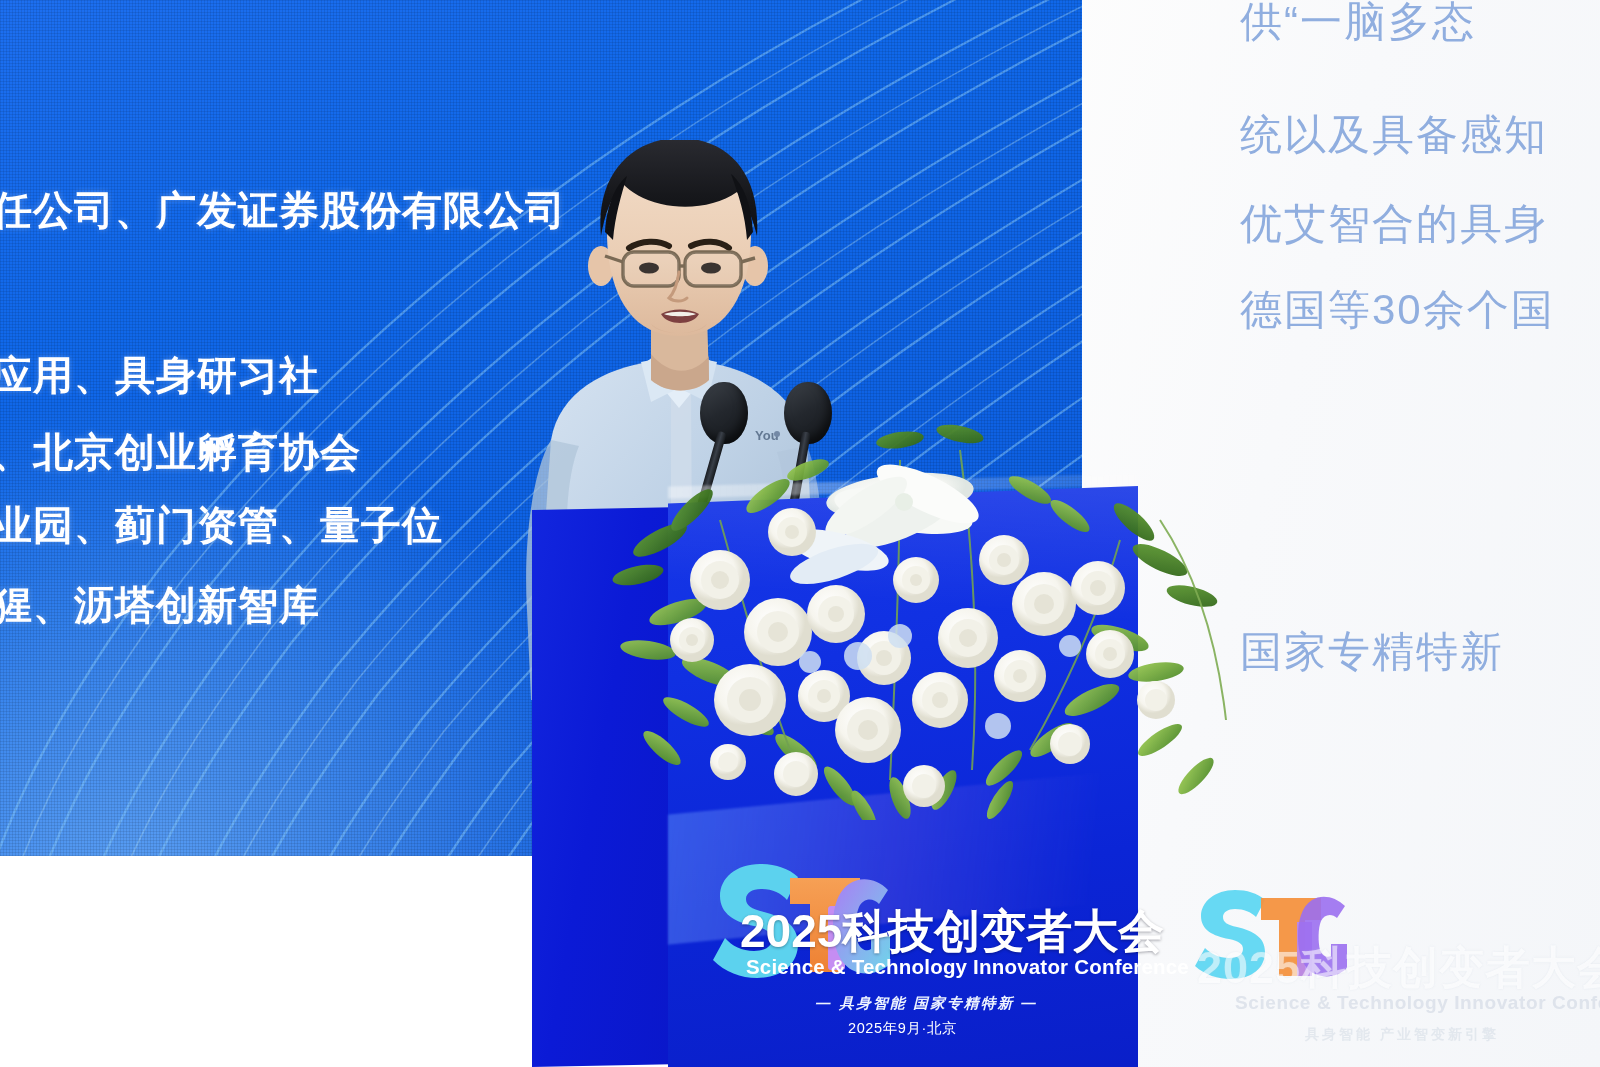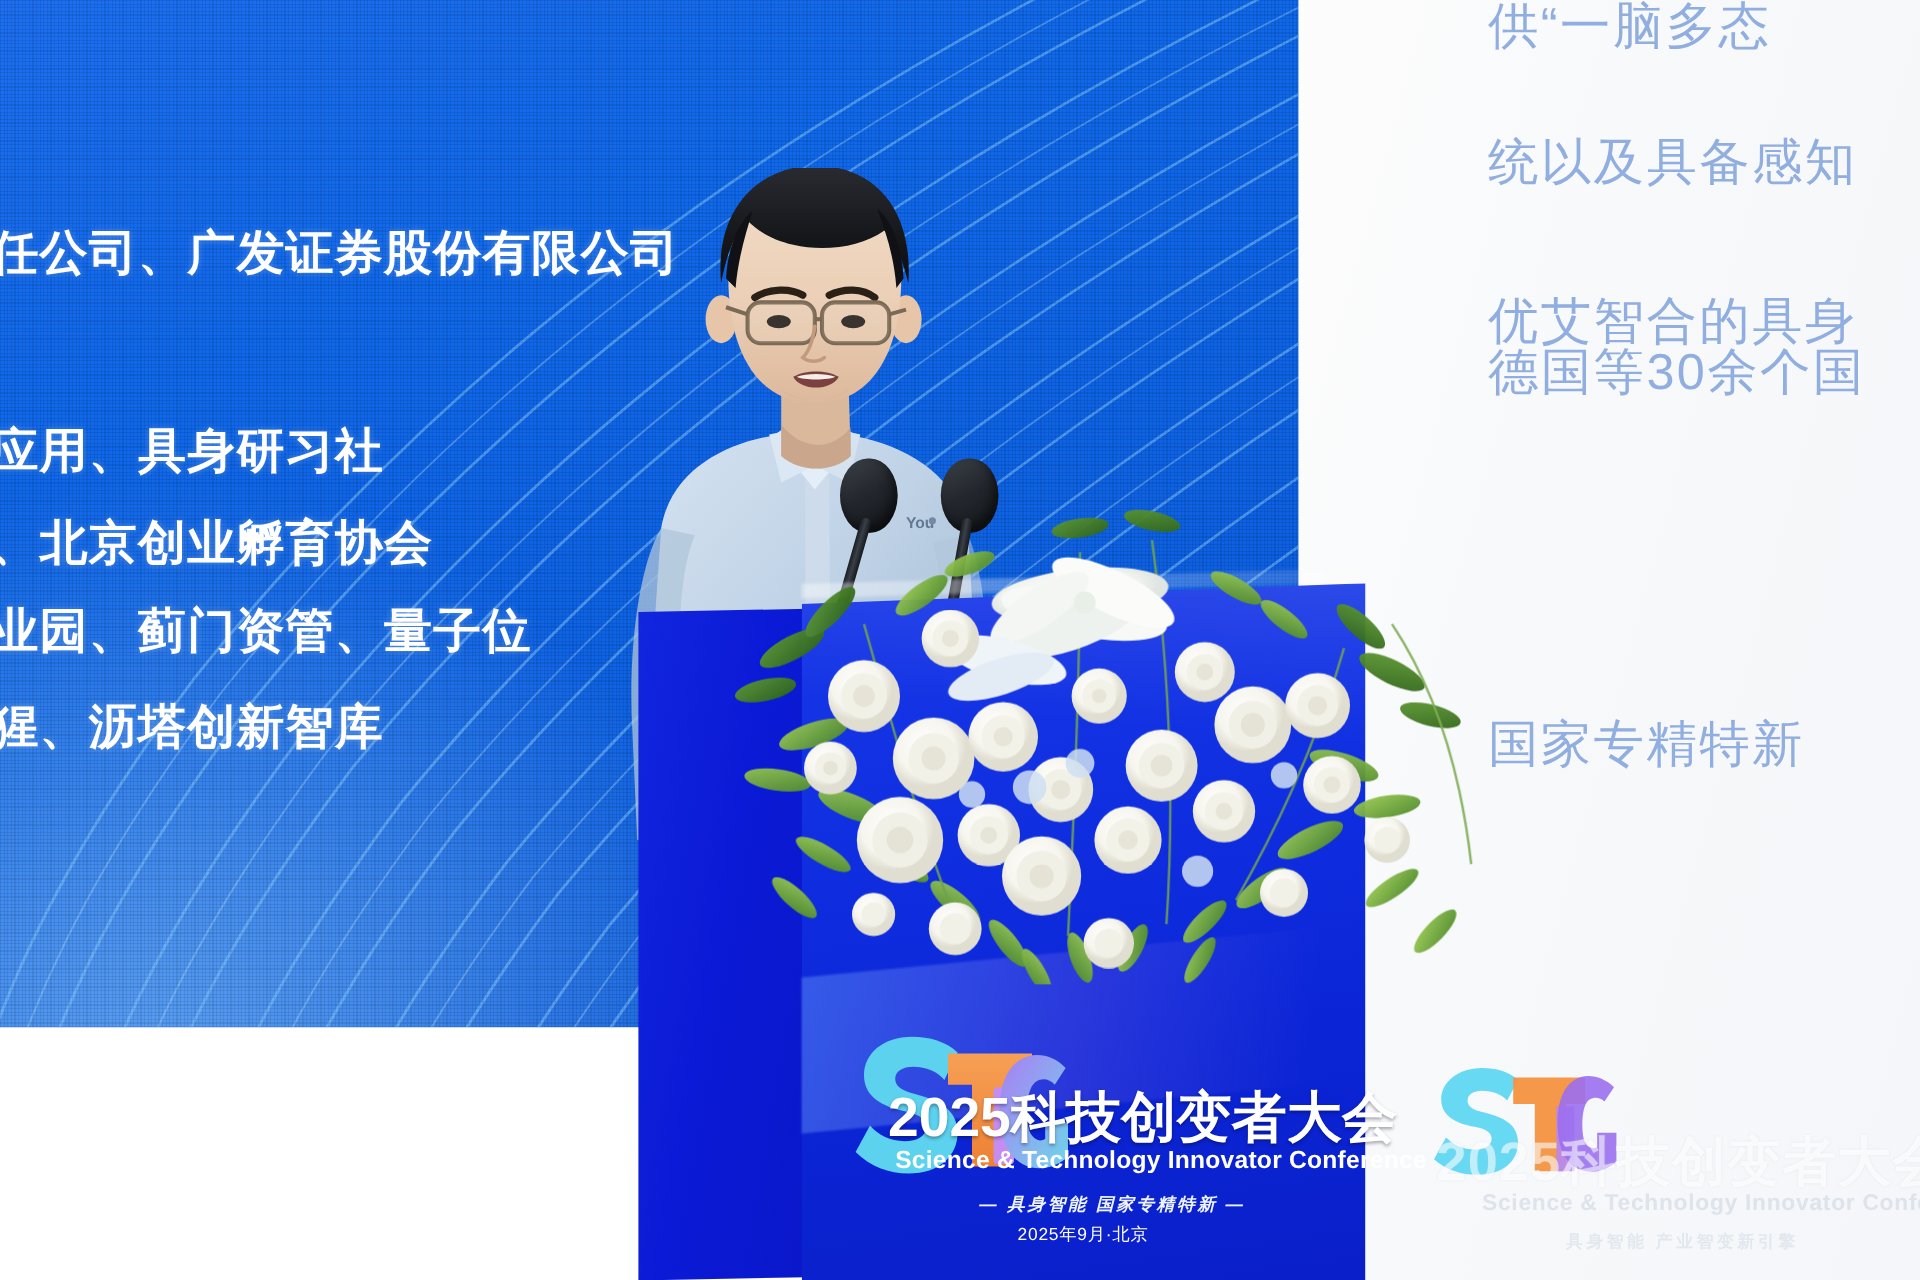--- a/index.html
+++ b/index.html
@@ -68,23 +68,23 @@
   .wall-line{
     color:#88a8dd;
     font-weight:400;
     font-size:42px;
     letter-spacing:2px;
     white-space:nowrap;
     opacity:.92;
   }
   .wl-1{ position:absolute; left:0; top:-6px; }
   .wl-2{ position:absolute; left:0; top:95px;margin-top:12px; }
-  .wl-3{ position:absolute; left:0; top:196px;margin-top:44px; }
+  .wl-3{ position:absolute; left:0; top:196px; }
   .wl-4{ position:absolute; left:0; top:282px; }
-  .wl-5{ position:absolute; left:0; top:592px; }
+  .wl-5{ position:absolute; left:0; top:624px; }
 
   
   .ghost-logo{
     position:absolute; left:1185px; top:876px; width:400px; height:150px;
   }
   .ghost-mark{ position:absolute; left:0; top:0; }
   .ghost-title{
     position:absolute; left:12px; top:62px;
     font-size:45px; font-weight:800; color:rgba(255,255,255,.92);
     letter-spacing:1px; white-space:nowrap;

